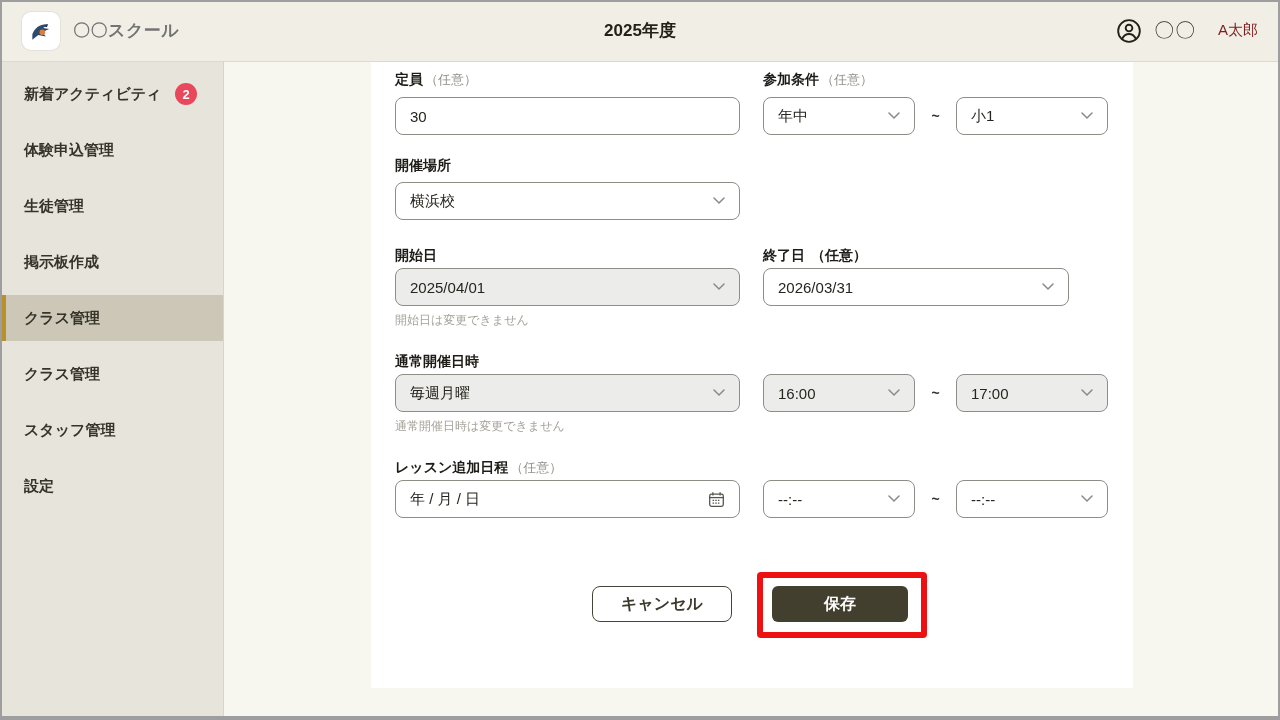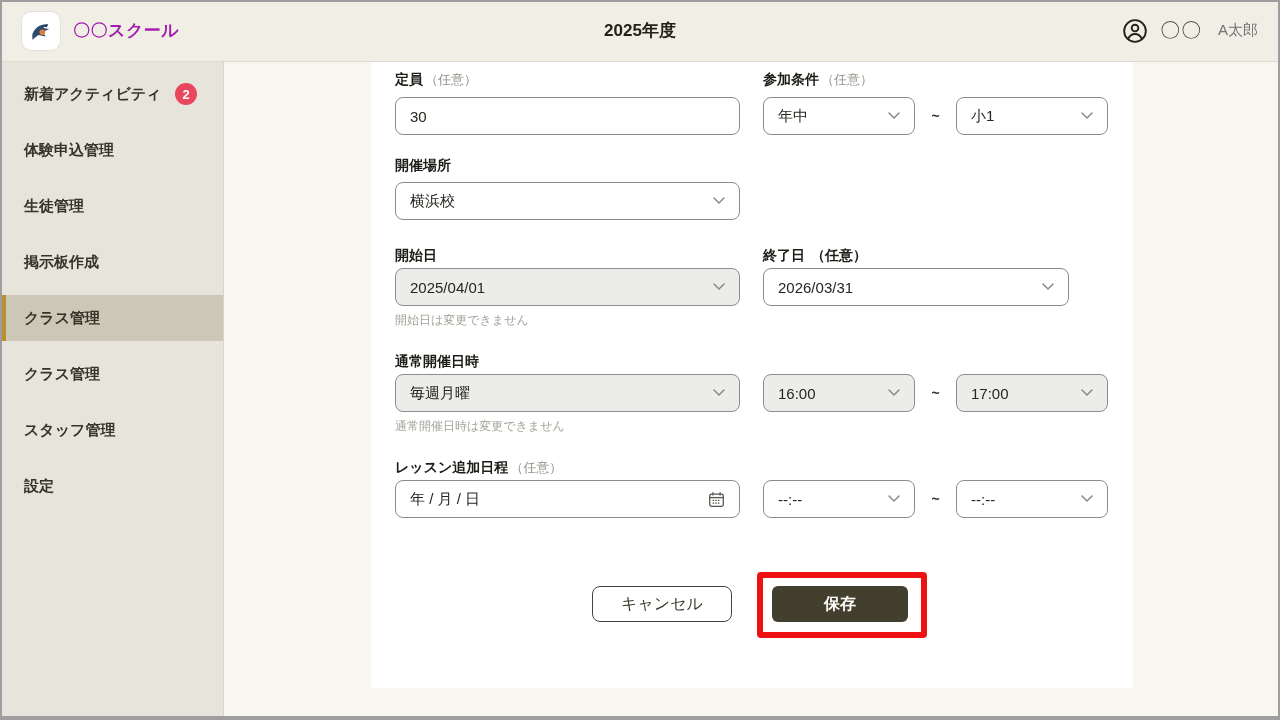--- a/index.html
+++ b/index.html
@@ -13,25 +13,25 @@
   .frame { position:absolute; inset:0; border:2px solid #9e9d9f; border-bottom-width:4px; pointer-events:none; z-index:99; }
 
   
   .header {
     position:absolute; left:0; top:0; width:1280px; height:62px;
     background:#f0eee5; border-bottom:1px solid #ddd9cc;
     display:flex; align-items:center; padding:0 22px; z-index:5;
   }
   .brand { display:flex; align-items:center; gap:13px; }
   .logo-box { width:38px; height:38px; background:#ffffff; border-radius:9px; display:flex; align-items:center; justify-content:center; box-shadow:0 0 0 1px rgba(0,0,0,.05); }
-  .app-title { font-size:17px; font-weight:700; color:#a21caf; letter-spacing:.5px; }
+  .app-title { font-size:17px; font-weight:700; color:#737373; letter-spacing:.5px; }
   .center-title { position:absolute; left:0; right:0; text-align:center; font-size:17px; font-weight:700; color:#23221a; pointer-events:none; }
   .user-area { margin-left:auto; display:flex; align-items:center; gap:12px; z-index:2; }
   .user-org { font-size:20px; color:#23221a; letter-spacing:1px; }
-  .user-name { font-size:15px; color:#737373; margin-left:4px; }
+  .user-name { font-size:15px; color:#7f1d1d; margin-left:10px; }
 
   
   .sidebar {
     position:absolute; left:0; top:62px; bottom:0; width:224px;
     background:#e7e5db; border-right:1px solid #d8d5c9; padding-top:9px; z-index:4;
   }
   .side-item {
     position:relative; height:46px; margin-bottom:10px;
     display:flex; align-items:center; padding-left:24px;
     font-size:15px; font-weight:700; color:#35332a; cursor:pointer;
@@ -67,21 +67,21 @@
   input.textbox {
     position:absolute; height:38px; width:345px; background:#fff;
     border:1px solid #8e8d88; border-radius:8px; padding:0 14px;
     font-size:15px; color:#26251f; font-family:inherit; outline:none;
   }
 
   
   .btn-cancel {
     position:absolute; left:221px; top:524px; width:140px; height:36px;
     background:#fff; border:1px solid #45443a; border-radius:8px;
-    font-size:16px; font-weight:400; color:#3c3a2d; font-family:inherit; cursor:pointer;
+    font-size:16px; font-weight:700; color:#3c3a2d; font-family:inherit; cursor:pointer;
   }
   .btn-save {
     position:absolute; left:401px; top:524px; width:136px; height:36px;
     background:#423f2e; border:none; border-radius:6px;
     font-size:16px; font-weight:700; color:#ffffff; font-family:inherit; cursor:pointer;
   }
   .highlight-box {
     position:absolute; left:386px; top:510px; width:170px; height:66px;
     border:6px solid #ee1111; border-radius:4px; pointer-events:none; z-index:10;
   }

